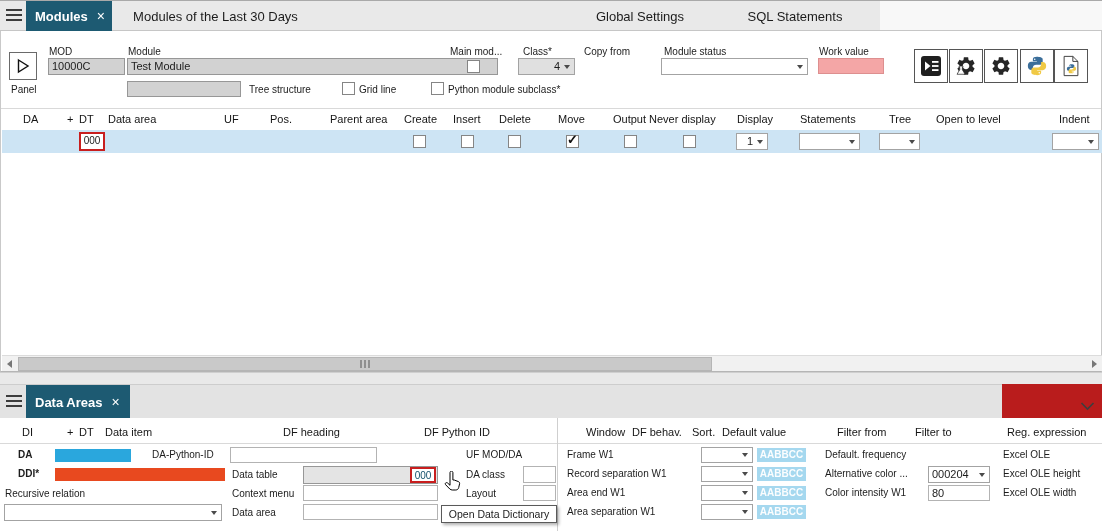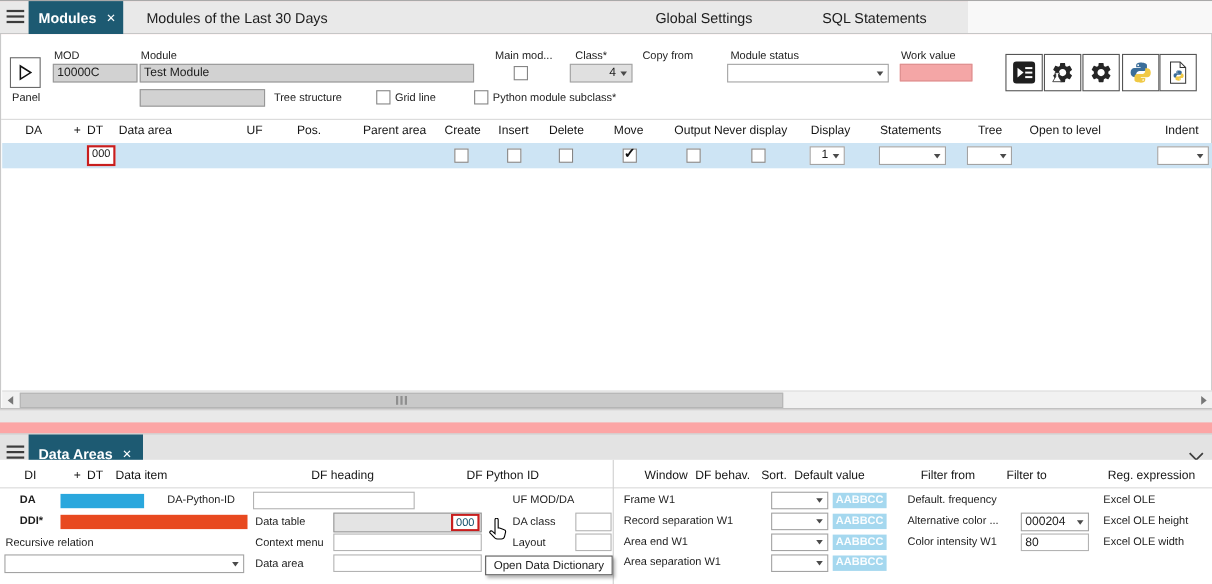--- a/index.html
+++ b/index.html
@@ -1,17 +1,17 @@
 <!DOCTYPE html>
 <html><head>
 <meta charset="utf-8">
 <style>
   *{box-sizing:border-box;margin:0;padding:0}
   body{margin:0;background:#888}
-  .screen{position:relative;width:1102px;height:531px;overflow:hidden;background:#fca5a5;
+  .screen{position:relative;width:1102px;height:531px;overflow:hidden;background:#b91c1c;
           font-family:"Liberation Sans",sans-serif;color:#1c1c1c;border-top:1px solid #a9a9a9}
   .lb{position:absolute;font-size:10px;line-height:12px;white-space:nowrap;color:#1c1c1c}
   .b{font-weight:700}
   .gf{position:absolute;background:#d2d2d2;border:1px solid #979797;font-size:11px;line-height:13px;padding:1px 3px;white-space:nowrap;overflow:hidden}
   .wf{position:absolute;background:#fff;border:1px solid #b3b3b3;font-size:11px;line-height:13px;padding:1px 3px;white-space:nowrap;overflow:hidden}
   .dd{position:absolute;background:#fff;border:1px solid #a3a3a3}
   .dd::after{content:"";position:absolute;right:4px;top:50%;margin-top:-2px;width:0;height:0;
              border-left:3.5px solid transparent;border-right:3.5px solid transparent;border-top:4.5px solid #4a4a4a}
   .dd .val{display:block;font-size:11px;line-height:15px;padding:0 13px 0 3px;white-space:nowrap;overflow:hidden}
   .dd.num .val{text-align:right;padding-right:14px}
@@ -45,21 +45,21 @@
   
   .hscroll{position:absolute;left:1px;top:324px;width:1100px;height:16px;background:#f1f1f1;border-top:1px solid #dcdcdc}
   .sb-thumb{position:absolute;left:16px;top:1px;width:694px;height:14px;background:#c9c9c9;border:1px solid #b5b5b5;
             display:flex;align-items:center;justify-content:center;gap:2px}
   .sb-thumb i{width:2px;height:8px;background:#8f8f8f;display:block}
   .sb-arrow{position:absolute;top:4px;width:0;height:0;border-top:4px solid transparent;border-bottom:4px solid transparent}
   .sb-left{left:5px;border-right:5px solid #777}
   .sb-right{right:5px;border-left:5px solid #777}
   
   .gap{position:absolute;left:0;top:371px;width:1102px;height:12px;background:#e9e9e9;border-top:1px solid #cfcfcf}
-  .btabbar{position:absolute;left:0;top:393px;width:1102px;height:34px;background:#e3e3e3;border-top:1px solid #cdcdcd}
+  .btabbar{position:absolute;left:0;top:383px;width:1002px;height:34px;background:#e3e3e3;border-top:1px solid #cdcdcd}
   .btabbar .burger{top:10px}
   .btab{height:34px}
   .collapse{position:absolute;left:1080px;top:12px;cursor:pointer}
   
   .bpanel{position:absolute;left:0;top:417px;width:1102px;height:114px;background:#fff;overflow:hidden}
   .bluef{position:absolute;background:#2aa7dd}
   .orangef{position:absolute;background:#e8491f}
   .badge{position:absolute;background:#a5d8ef;color:rgba(255,255,255,.95);font-size:10px;font-weight:700;
          text-align:center;line-height:14px;height:14px;width:49px}
   .tooltip{position:absolute;left:441px;top:87px;width:116px;height:18px;background:#fff;border:1px solid #5a5a5a;
@@ -100,21 +100,21 @@
     <button class="playbtn">
       <svg width="16" height="16" viewBox="0 0 16 16">
           <polygon points="3.5,2 13,8 3.5,14" fill="#fff" stroke="#111" stroke-width="1.4"></polygon>
         </svg>
     </button>
 
     <span class="lb" style="left:48px;top:15px">MOD</span>
     <div class="gf" style="left:47px;top:27px;width:77px;height:17px">10000C</div>
 
     <span class="lb" style="left:127px;top:15px">Module</span>
-    <div class="gf" style="left:126px;top:27px;width:304px;height:17px">Test Module</div>
+    <div class="gf" style="left:126px;top:27px;width:371px;height:17px">Test Module</div>
 
     <span class="lb" style="left:449px;top:15px">Main mod...</span>
     <span class="cb" style="left:466px;top:29px"></span>
 
     <span class="lb" style="left:522px;top:15px">Class*</span>
     <div class="dd num gray" style="left:517px;top:27px;width:57px;height:17px">
       <span class="val">4</span>
     </div>
 
     <span class="lb" style="left:583px;top:15px">Copy from</span>

